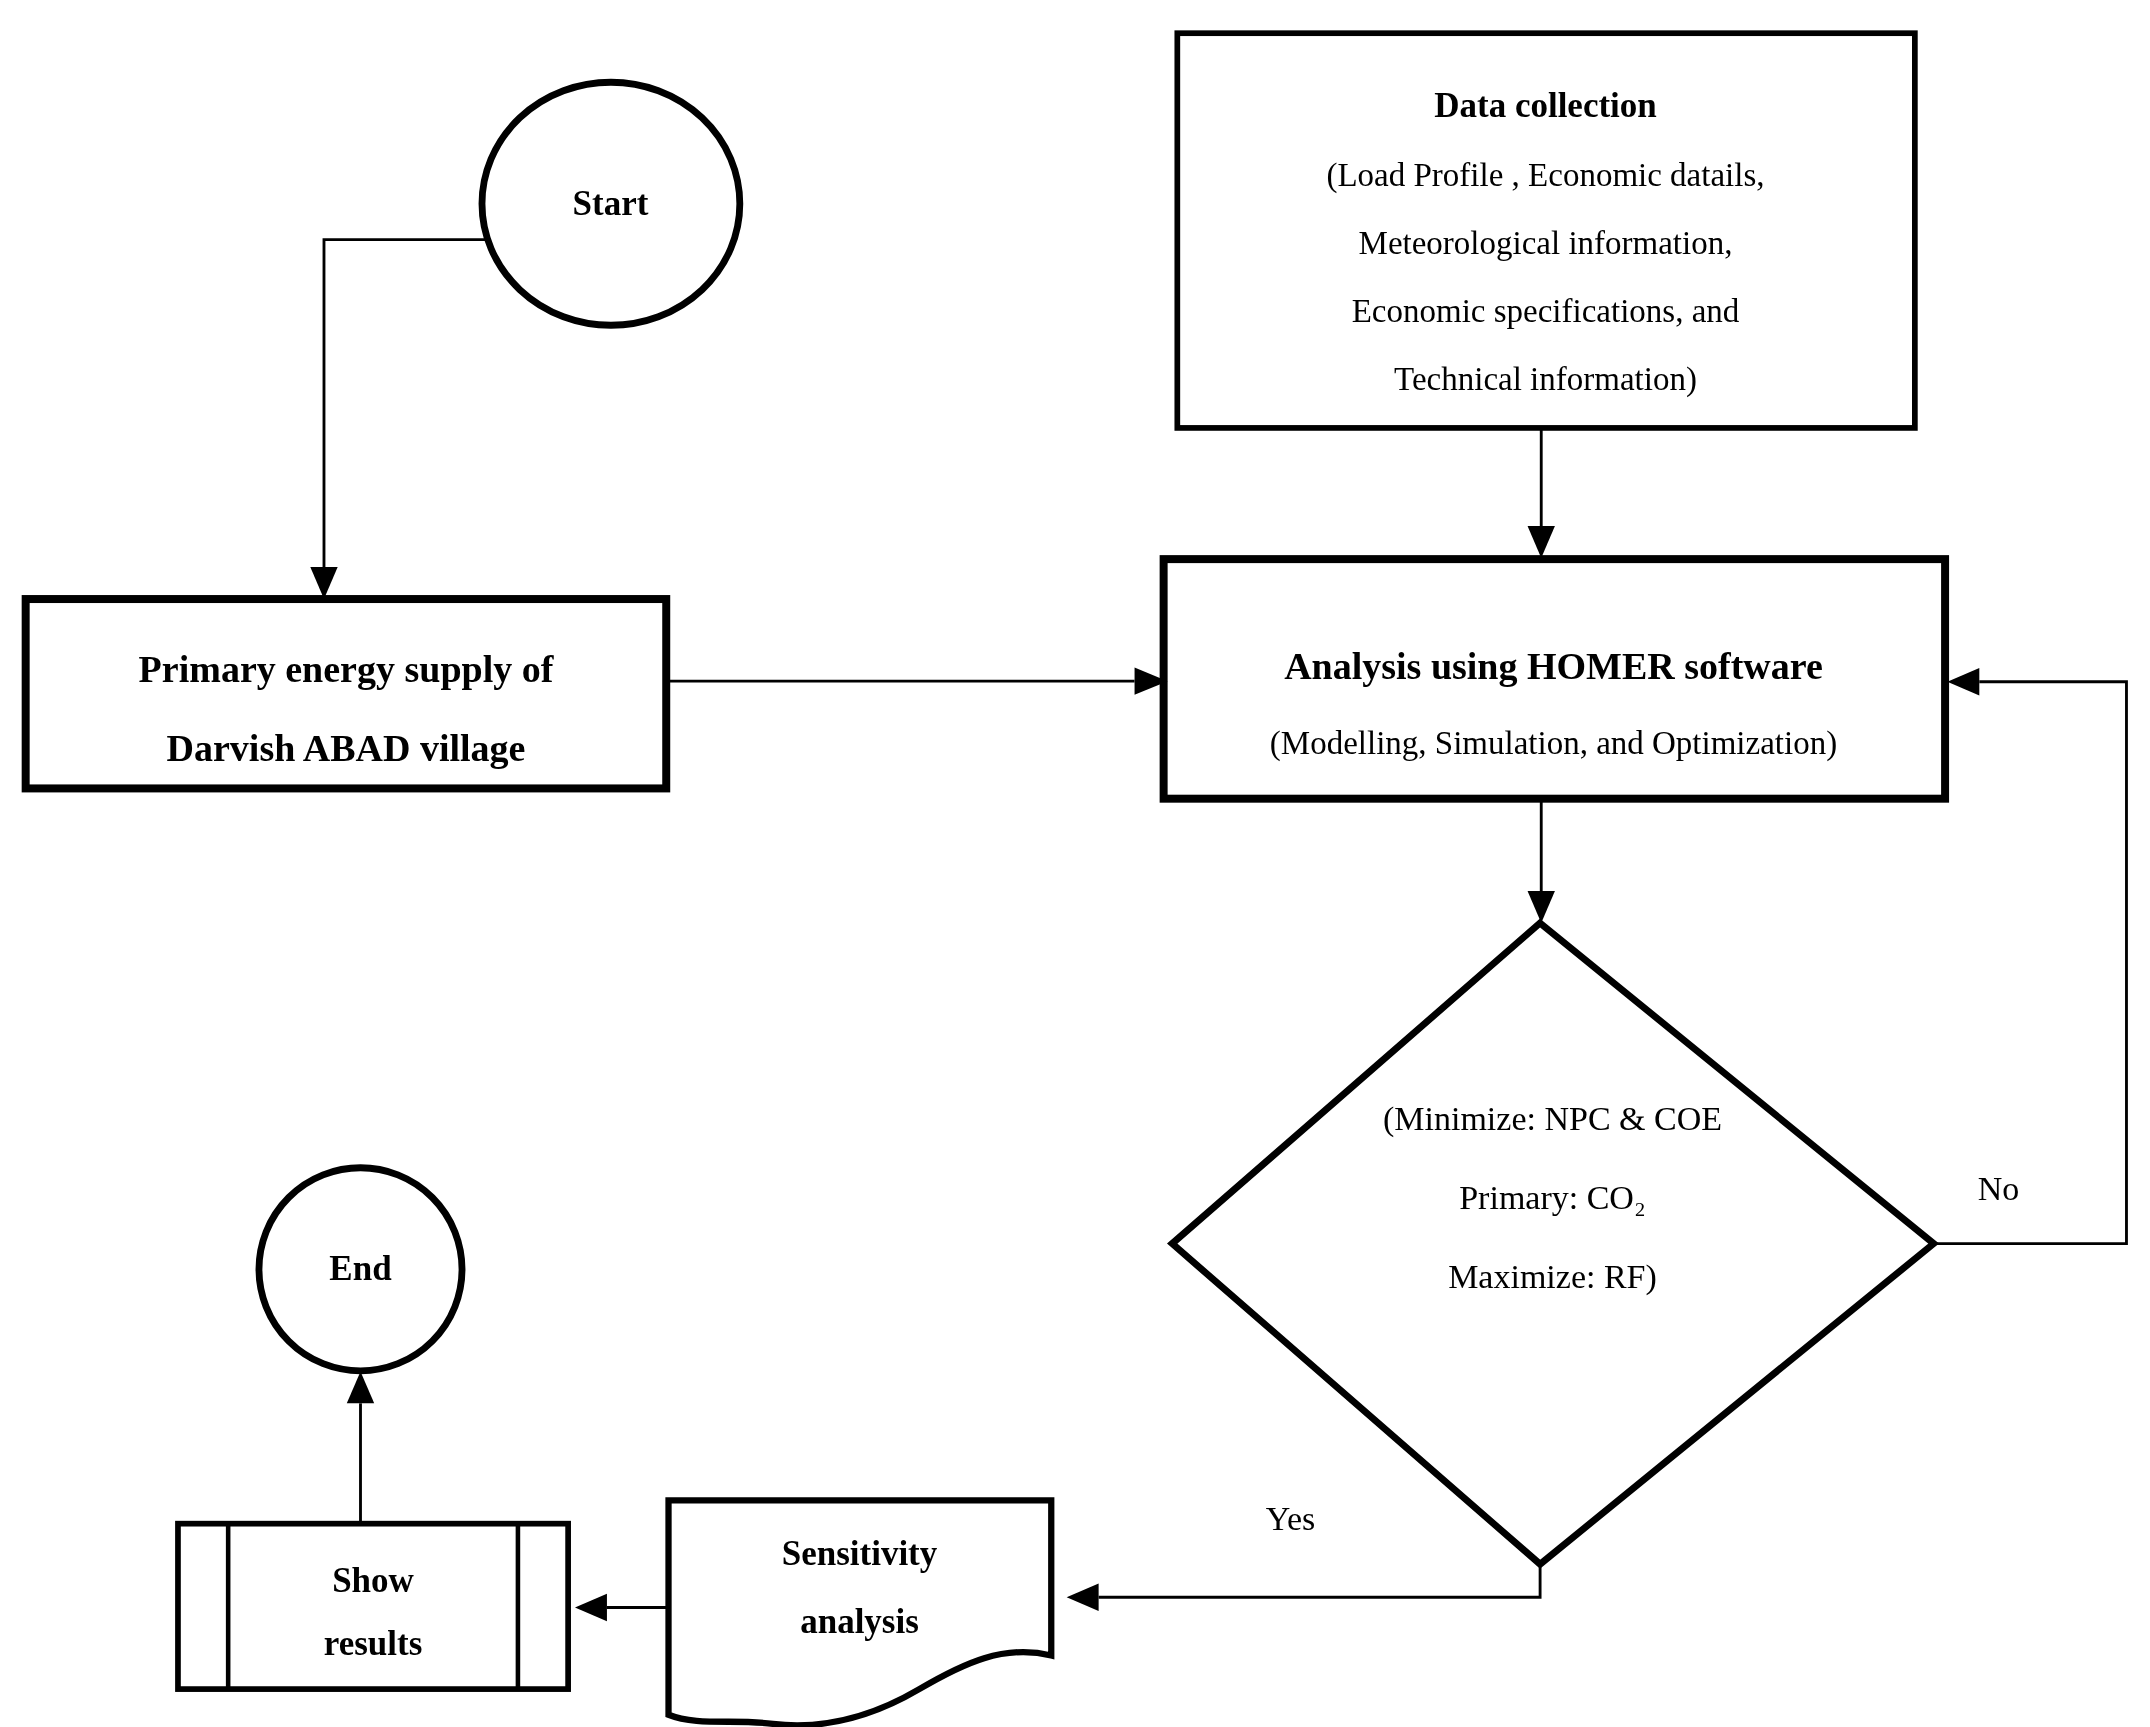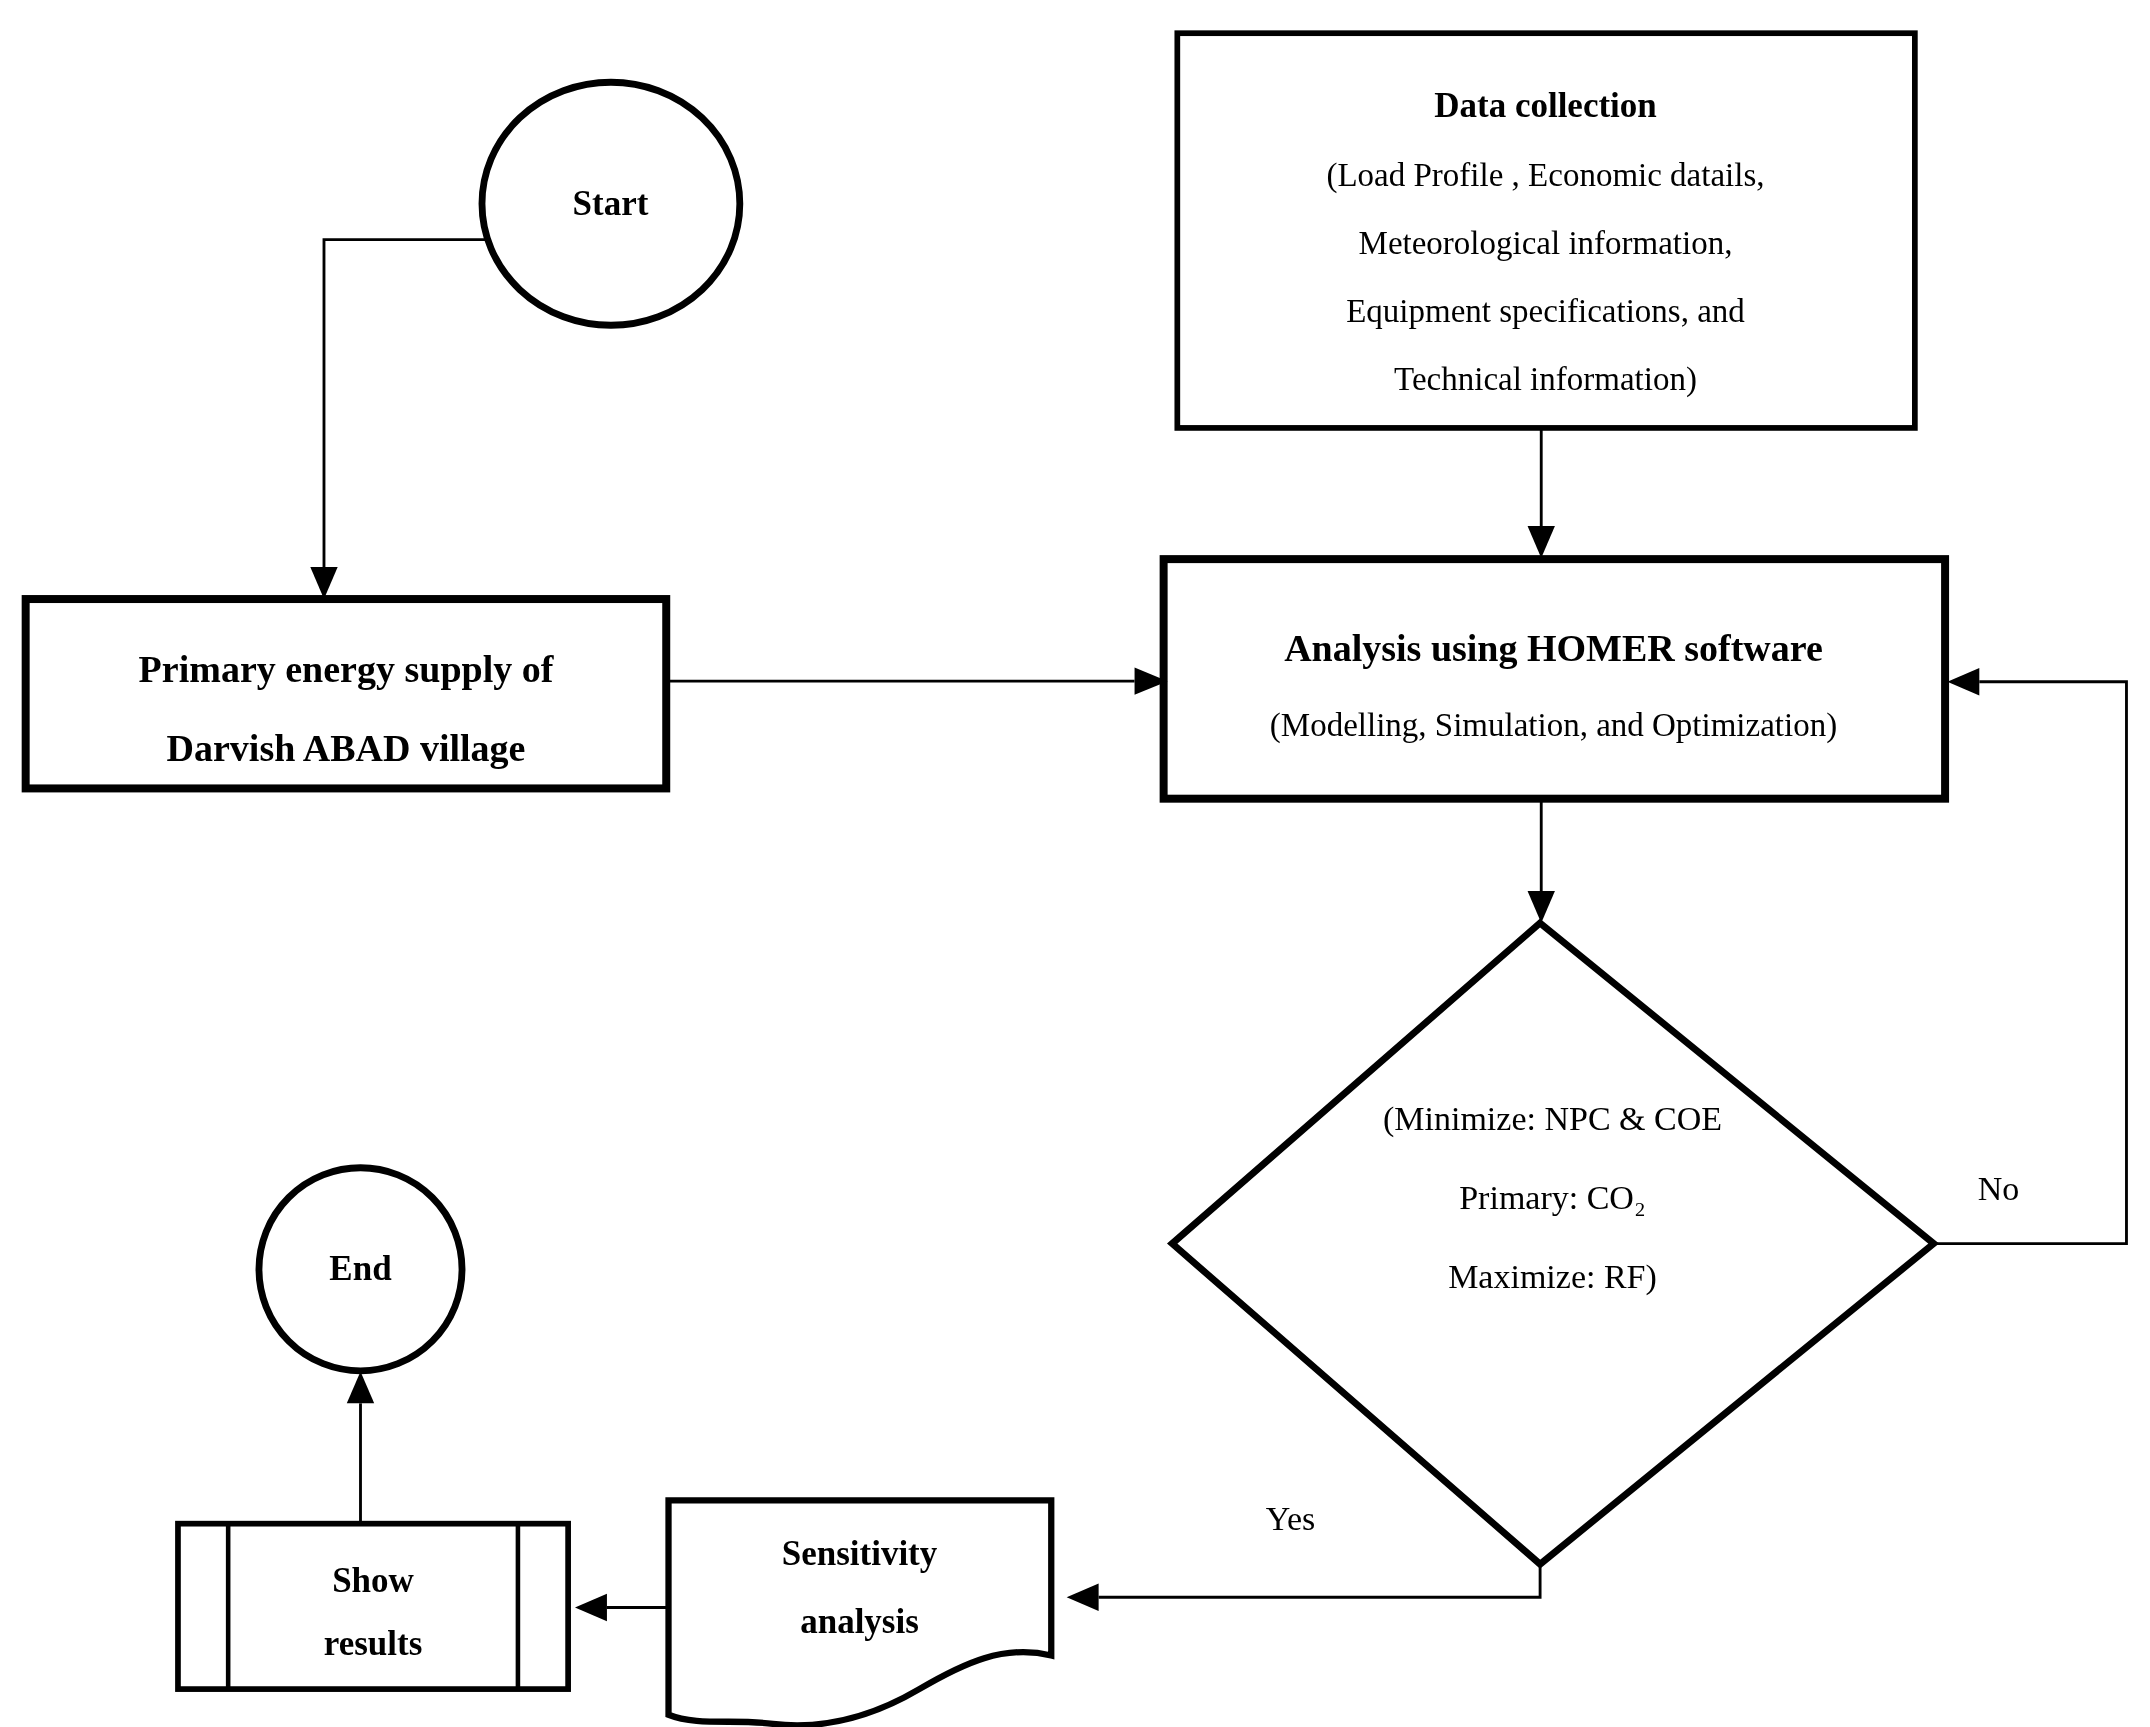--- a/index.html
+++ b/index.html
@@ -35,21 +35,21 @@
 
   .data-text     { left: 1177px; top: 33px;   width: 737px; height: 395px;
                    justify-content: space-evenly; padding-top: 23px; box-sizing: border-box; }
   .data-text .t  { font-size: 35px; font-weight: bold; line-height: 40px; }
   .data-text .l  { font-size: 33px; line-height: 38px; }
 
   .primary-text  { left: 26px; top: 599px; width: 640px; height: 189px; justify-content: flex-end; }
   .primary-text .l { font-size: 38px; font-weight: bold; line-height: 79px; }
 
   .homer-text    { left: 1163px; top: 559px; width: 781px; height: 240px;
-                   justify-content: flex-start; padding-top: 51px; box-sizing: border-box; }
+                   justify-content: center; padding-top: 51px; box-sizing: border-box; }
   .homer-text .t { font-size: 38px; font-weight: bold; line-height: 77px; }
   .homer-text .s { font-size: 33px; line-height: 77px; }
 
   .decision-text { left: 1172px; top: 1079px; width: 761px; }
   .decision-text .t { font-size: 35px; font-weight: bold; line-height: 79px; }
   .decision-text .l { font-size: 34px; line-height: 79px; }
 
   .sens-text     { left: 668px; top: 1520px; width: 383px; }
   .sens-text .l  { font-size: 35px; font-weight: bold; line-height: 68px; }
 
@@ -129,21 +129,21 @@
       <polygon points="608,2460 656,2460 632,2404" stroke="none"></polygon>
     </g>
   </svg>
 
   <div class="txt start-label">Start</div>
 
   <div class="txt col data-text">
     <div class="t">Data collection</div>
     <div class="l">(Load Profile , Economic datails,</div>
     <div class="l">Meteorological information,</div>
-    <div class="l">Equipment specifications, and</div>
+    <div class="l">Economic specifications, and</div>
     <div class="l">Technical information)</div>
   </div>
 
   <div class="txt col primary-text">
     <div class="l">Primary energy supply of</div>
     <div class="l">Darvish ABAD village</div>
   </div>
 
   <div class="txt col homer-text">
     <div class="t">Analysis using HOMER software</div>

